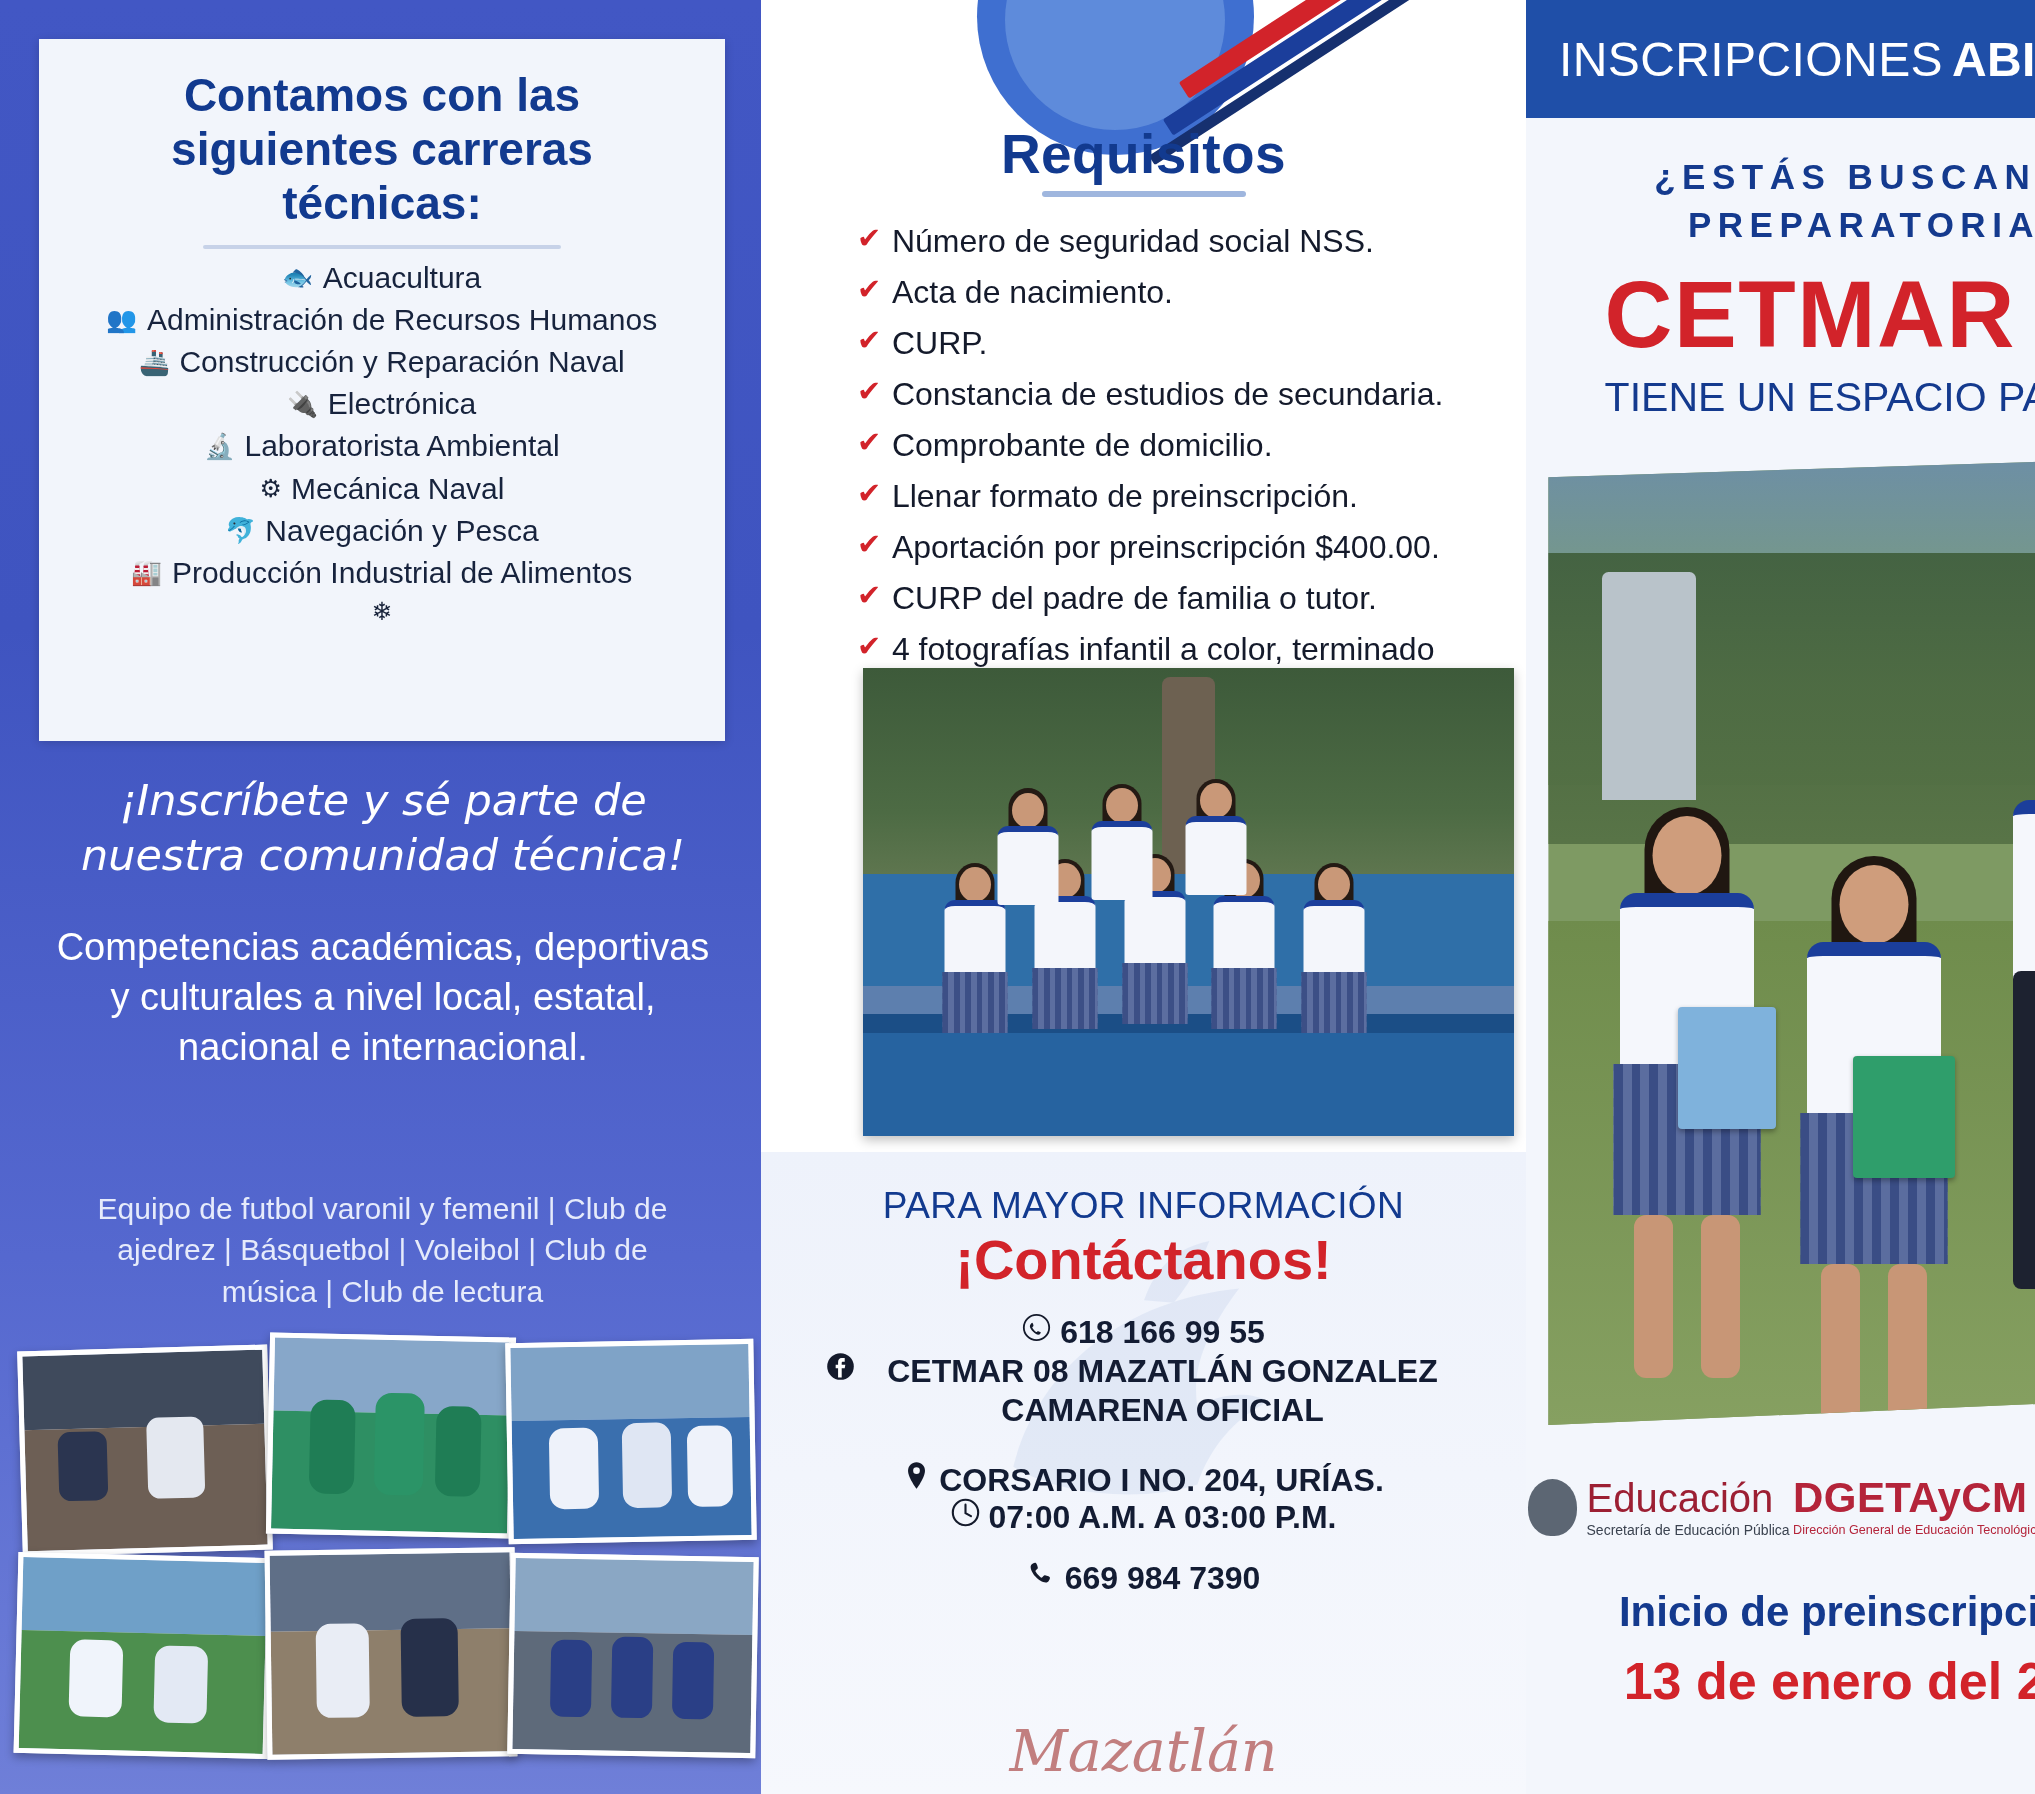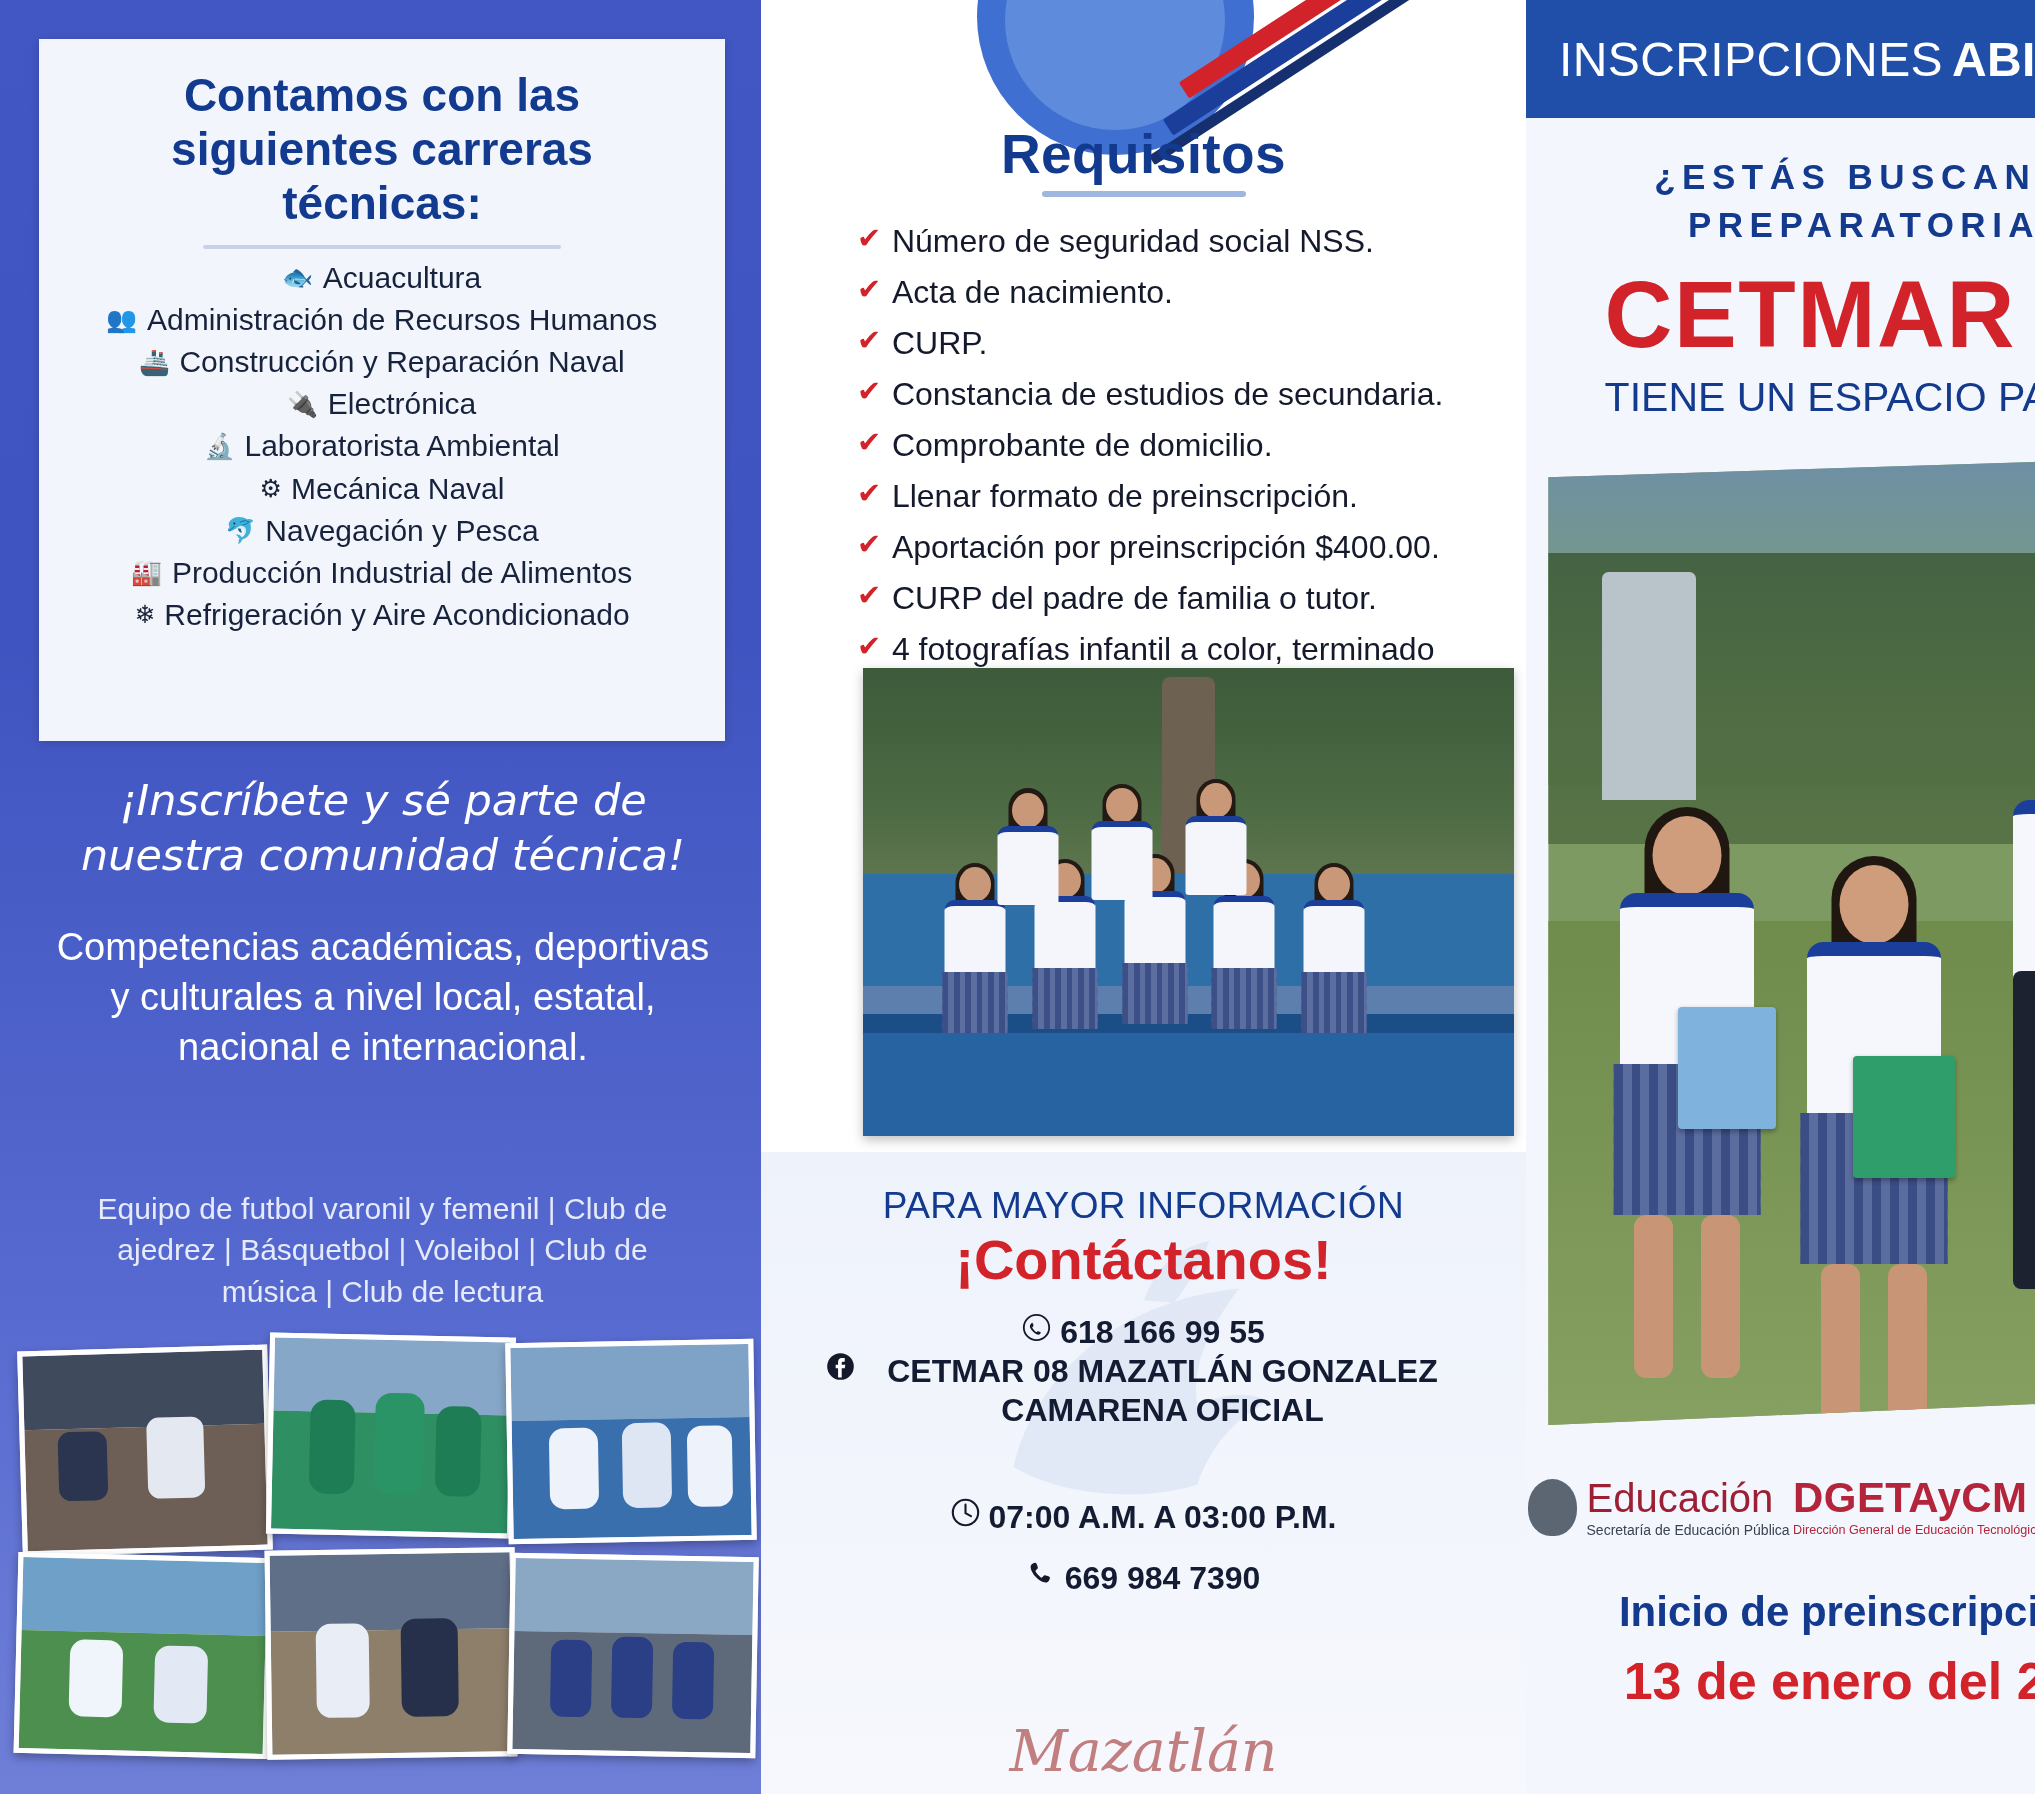--- a/index.html
+++ b/index.html
@@ -233,21 +233,20 @@
         <li>
             <span class="ci">🐬</span>
             <span>Navegación y Pesca</span>
           </li>
         <li>
             <span class="ci">🏭</span>
             <span>Producción Industrial de Alimentos</span>
           </li>
         <li>
             <span class="ci">❄</span>
-            <span>Refrigeración y Aire Acondicionado</span>
           </li>
       </ul>
     </div>
 
     <div class="cta-script">¡Inscríbete y sé parte de nuestra comunidad técnica!</div>
     <div class="comp-text">Competencias académicas, deportivas y culturales a nivel local, estatal, nacional e internacional.</div>
     <div class="clubs-text">Equipo de futbol varonil y femenil | Club de ajedrez | Básquetbol | Voleibol | Club de música | Club de lectura</div>
 
     <div class="collage">
       <div class="ph ph1">
@@ -418,20 +417,29 @@
       <div class="c-line" style="top:200px;width:635px;left:65px;text-align:center;">
         <span class="ic">
           <svg width="29" height="29" viewBox="0 0 48 48">
               <circle cx="24" cy="24" r="22" fill="#141a2b"></circle>
               <path d="M27 16h4v-6h-5c-4 0-6 3-6 7v4h-4v6h4v15h6V27h5l1-6h-6v-3c0-1.2.6-2 2-2z" fill="#ffffff"></path>
             </svg>
         </span>
         <span>CETMAR 08 MAZATLÁN GONZALEZ CAMARENA OFICIAL</span>
       </div>
 
+      <div class="c-line" style="top:309px;">
+        <span class="ic">
+          <svg width="27" height="29" viewBox="0 0 40 48">
+              <path d="M20 2c-8 0-14 6-14 14 0 11 14 30 14 30s14-19 14-30c0-8-6-14-14-14z" fill="#141a2b"></path>
+              <circle cx="20" cy="16" r="5.5" fill="#f6f8fd"></circle>
+            </svg>
+        </span>
+        <span>CORSARIO I NO. 204, URÍAS.</span>
+      </div>
 
       <div class="c-line" style="top:346px;">
         <span class="ic">
           <svg width="29" height="29" viewBox="0 0 48 48">
               <circle cx="24" cy="24" r="21" fill="none" stroke="#141a2b" stroke-width="3.5"></circle>
               <path d="M24 11v14l9 5" fill="none" stroke="#141a2b" stroke-width="3.5" stroke-linecap="round"></path>
             </svg>
         </span>
         <span>07:00 A.M. A 03:00 P.M.</span>
       </div>

